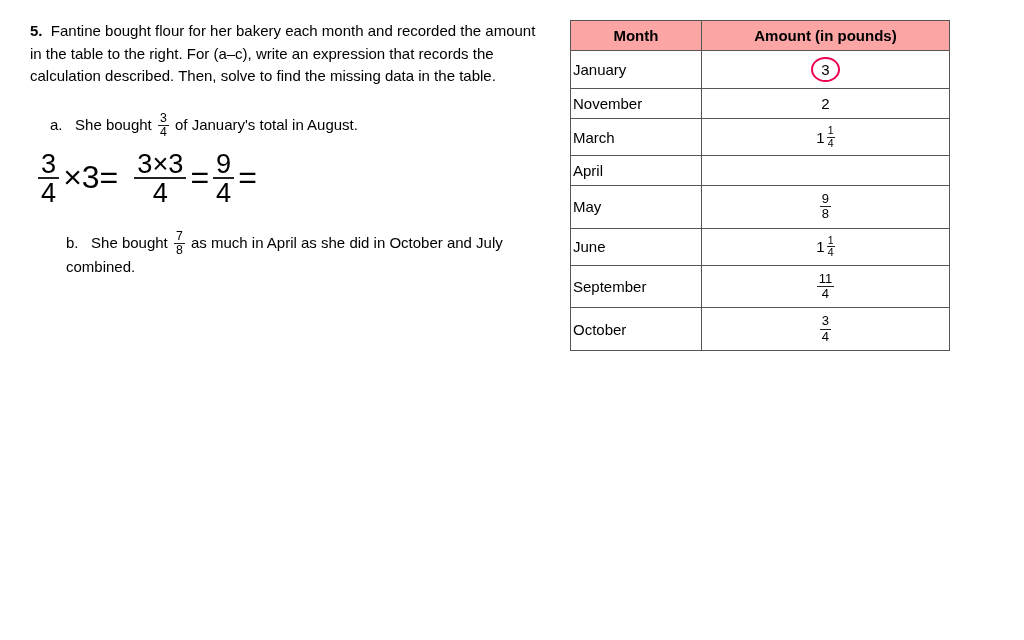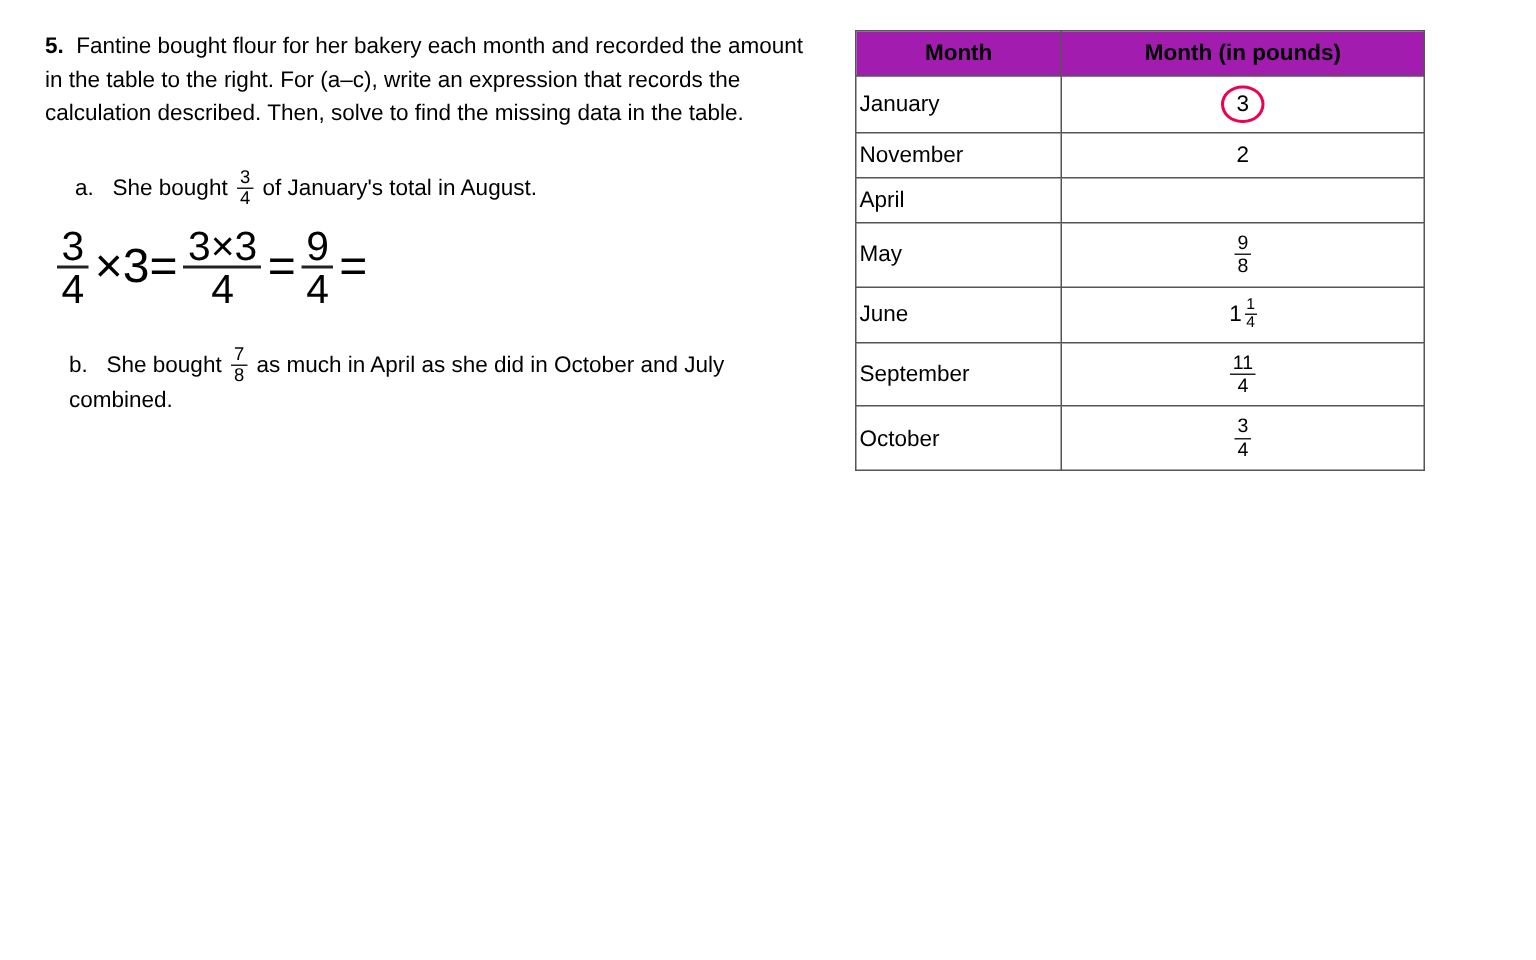--- a/index.html
+++ b/index.html
@@ -49,21 +49,21 @@
       border: 1.5px solid #555;
       padding: 6px 12px;
       text-align: center;
       vertical-align: middle;
       min-height: 38px;
     }
 
     table.data-table th {
       font-weight: bold;
       font-size: 15px;
-      background: #a21caf;
+      background: #fca5a5;
     }
 
     table.data-table td.month-col {
       text-align: left;
       padding-left: 2px;
     }
 
     table.data-table td.amount-col {
       text-align: center;
       min-width: 140px;
@@ -77,21 +77,21 @@
       color: #000;
     }
 
     .hand-large {
       font-size: 32px;
       font-family: 'Comic Sans MS', cursive, sans-serif;
     }
 
     .sub-part-b {
       margin-top: 24px;
-      margin-left: 16px;
+      margin-left: 36px;
     }
 
     .table-frac {
       display: inline-flex;
       flex-direction: column;
       align-items: center;
       vertical-align: middle;
       font-size: 0.82em;
       line-height: 1.1;
     }
@@ -155,21 +155,21 @@
     <span>of January's total in August.</span>
   </div>
 
   <div class="hand-large" style="margin-top:10px; margin-left:8px; display:flex; align-items:center; gap:4px; flex-wrap:wrap;">
 
     <span style="display:inline-flex;flex-direction:column;align-items:center;vertical-align:middle;font-size:0.85em;line-height:1;">
       <span style="border-bottom:2px solid #222;padding:0 3px;">3</span>
       <span style="padding:0 3px;">4</span>
     </span>
     <span>×3=</span>
-    <span style="display:inline-flex;flex-direction:column;align-items:center;vertical-align:middle;font-size:0.85em;line-height:1;">
+    <span style="display:inline-flex;flex-direction:column;align-items:center;vertical-align:middle;font-size:0.85em;line-height:1;margin-left:12px;">
       <span style="border-bottom:2px solid #222;padding:0 3px;">3×3</span>
       <span style="padding:0 3px;">4</span>
     </span>
     <span>=</span>
     <span style="display:inline-flex;flex-direction:column;align-items:center;vertical-align:middle;font-size:0.85em;line-height:1;">
       <span style="border-bottom:2px solid #222;padding:0 3px;">9</span>
       <span style="padding:0 3px;">4</span>
     </span>
     <span>=</span>
   </div>
@@ -184,67 +184,79 @@
     </span>
     <span>as much in April as she did in October and July combined.</span>
   </div>
 </div>
 
 <div class="right-panel">
   <table class="data-table">
     <thead>
       <tr>
         <th>Month</th>
-        <th>Month (in pounds)</th>
+        <th>Amount (in pounds)</th>
       </tr>
     </thead>
     <tbody>
 
       <tr>
         <td class="month-col">January</td>
         <td class="amount-col">
           <span class="circled">3</span>
         </td>
       </tr>
 
       <tr>
         <td class="month-col">November</td>
         <td class="amount-col">2</td>
       </tr>
 
-
-      <tr>
-        <td class="month-col">April</td>
-        <td class="amount-col"></td>
-      </tr>
-
-      <tr>
-        <td class="month-col">May</td>
-        <td class="amount-col">
-          <span class="table-frac">
-            <span class="num">9</span>
-            <span class="den">8</span>
-          </span>
-        </td>
-      </tr>
-
-
-      <tr>
-        <td class="month-col">June</td>
+      <tr>
+        <td class="month-col">March</td>
         <td class="amount-col">
           <span class="table-mixed">
             <span class="whole">1</span>
             <span class="sm-frac">
               <span class="num">1</span>
               <span class="den">4</span>
             </span>
           </span>
         </td>
       </tr>
 
+      <tr>
+        <td class="month-col">April</td>
+        <td class="amount-col"></td>
+      </tr>
+
+      <tr>
+        <td class="month-col">May</td>
+        <td class="amount-col">
+          <span class="table-frac">
+            <span class="num">9</span>
+            <span class="den">8</span>
+          </span>
+        </td>
+      </tr>
+
+
+      <tr>
+        <td class="month-col">June</td>
+        <td class="amount-col">
+          <span class="table-mixed">
+            <span class="whole">1</span>
+            <span class="sm-frac">
+              <span class="num">1</span>
+              <span class="den">4</span>
+            </span>
+          </span>
+        </td>
+      </tr>
+
 
       <tr>
         <td class="month-col">September</td>
         <td class="amount-col">
           <span class="table-frac">
             <span class="num">11</span>
             <span class="den">4</span>
           </span>
         </td>
       </tr>

